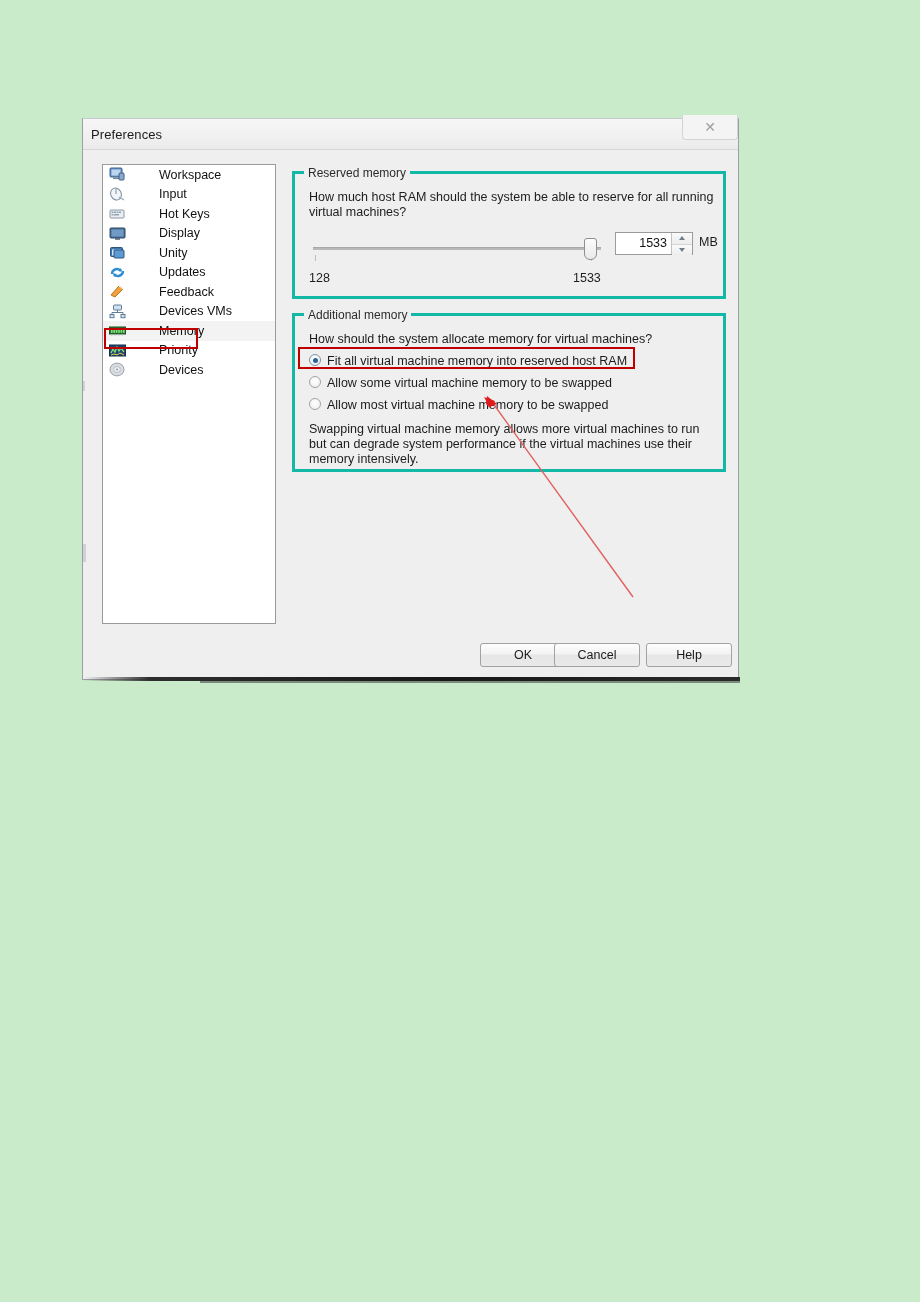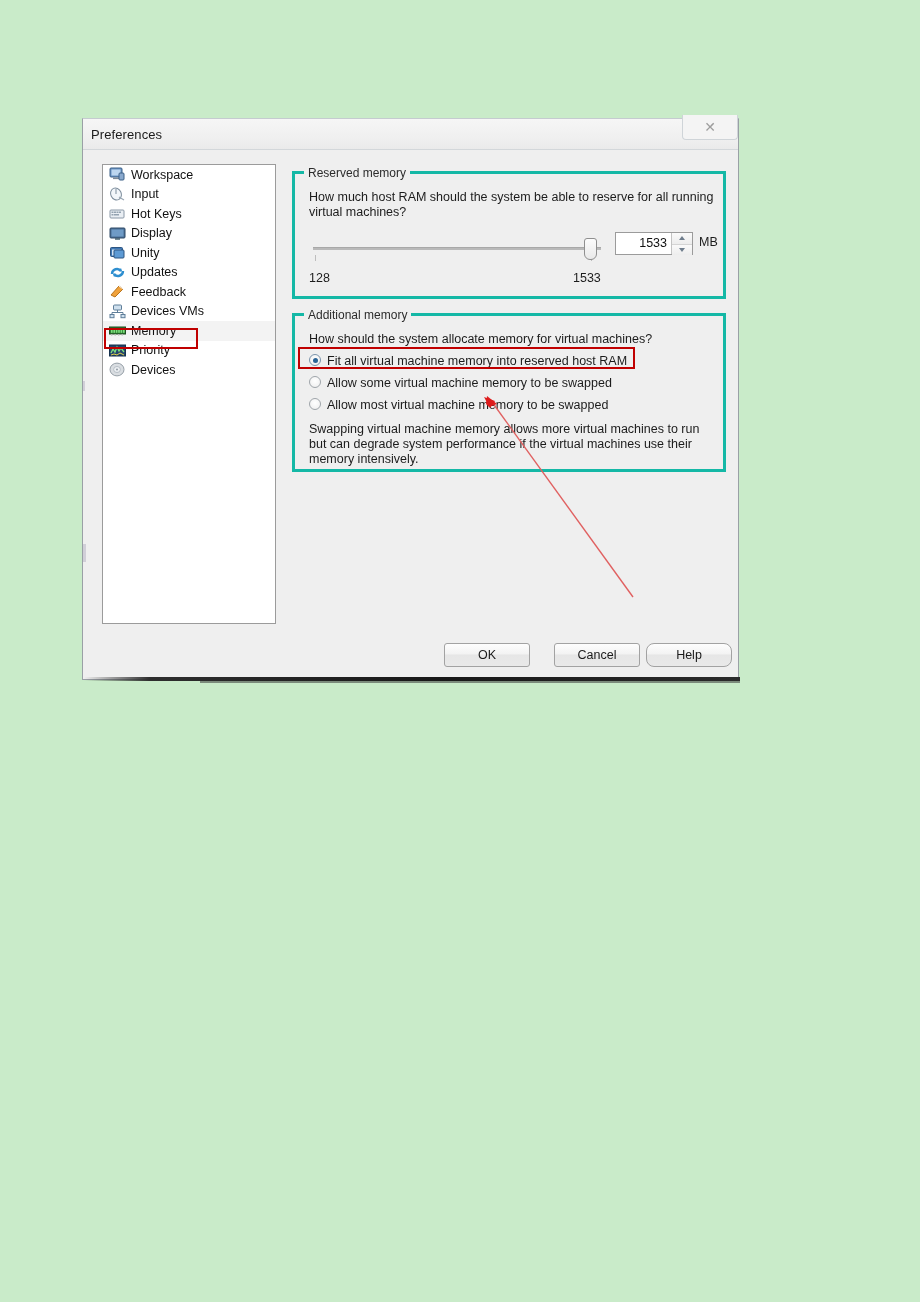--- a/index.html
+++ b/index.html
@@ -102,20 +102,21 @@
     overflow: hidden;
   }
   .side-item {
     display: flex;
     align-items: center;
     height: 19.5px;
     padding-left: 6px;
     font-size: 12.5px;
     color: #111;
     position: relative;
+    gap: 28px;
   }
   .side-item .ico {
     width: 17px;
     height: 15px;
     margin-right: 5px;
     flex: 0 0 auto;
     position: relative;
   }
   .side-item .lbl { white-space: nowrap; }
   .side-item.selected { background: #f3f3f3; }
@@ -313,23 +314,23 @@
     background: linear-gradient(to bottom, #fdfdfd 0%, #f3f3f3 45%, #e6e6e6 50%, #e9e9e9 100%);
     border: 1px solid #a2a2a2;
     border-radius: 3px;
     box-sizing: border-box;
     font-size: 12.5px;
     color: #1b1b1b;
     display: flex;
     align-items: center;
     justify-content: center;
   }
-  #btn-ok { left: 361px; }
+  #btn-ok { left: 397px; }
   #btn-cancel { left: 471px; }
-  #btn-help { left: 563px; border-radius: 8px; }
+  #btn-help { left: 563px; }
 
   
   #annotation-arrow {
     position: absolute;
     left: 0; top: 0;
     width: 920px; height: 1302px;
     pointer-events: none;
   }
 
   

